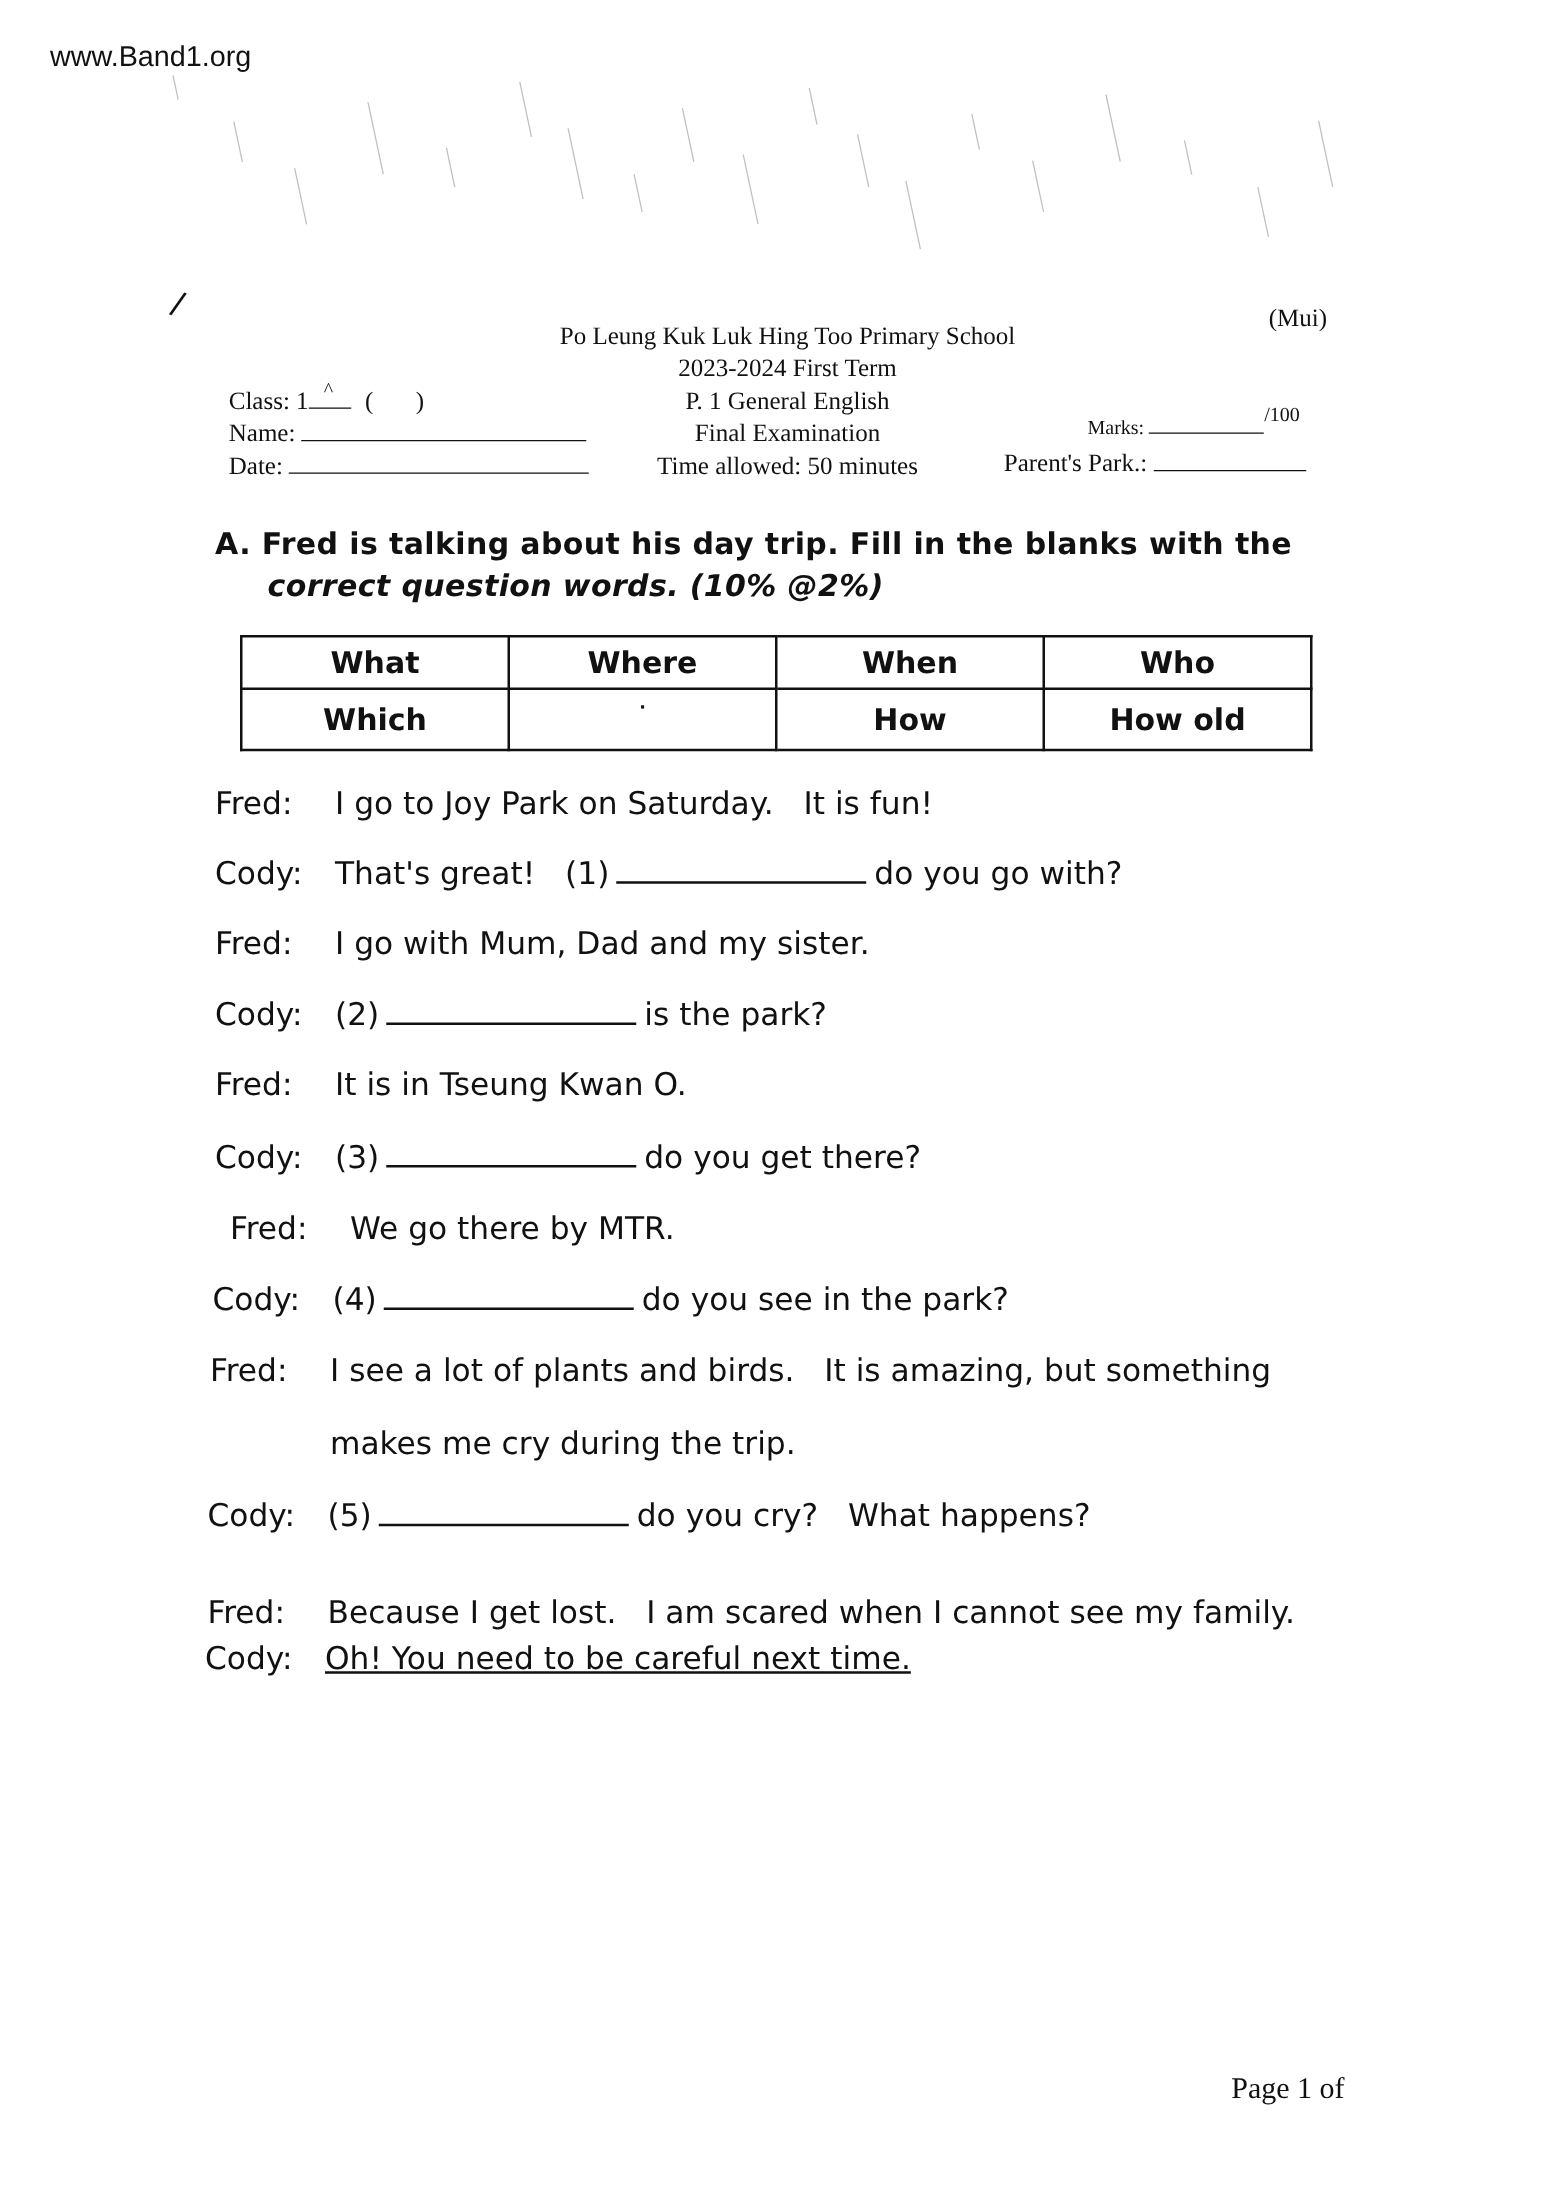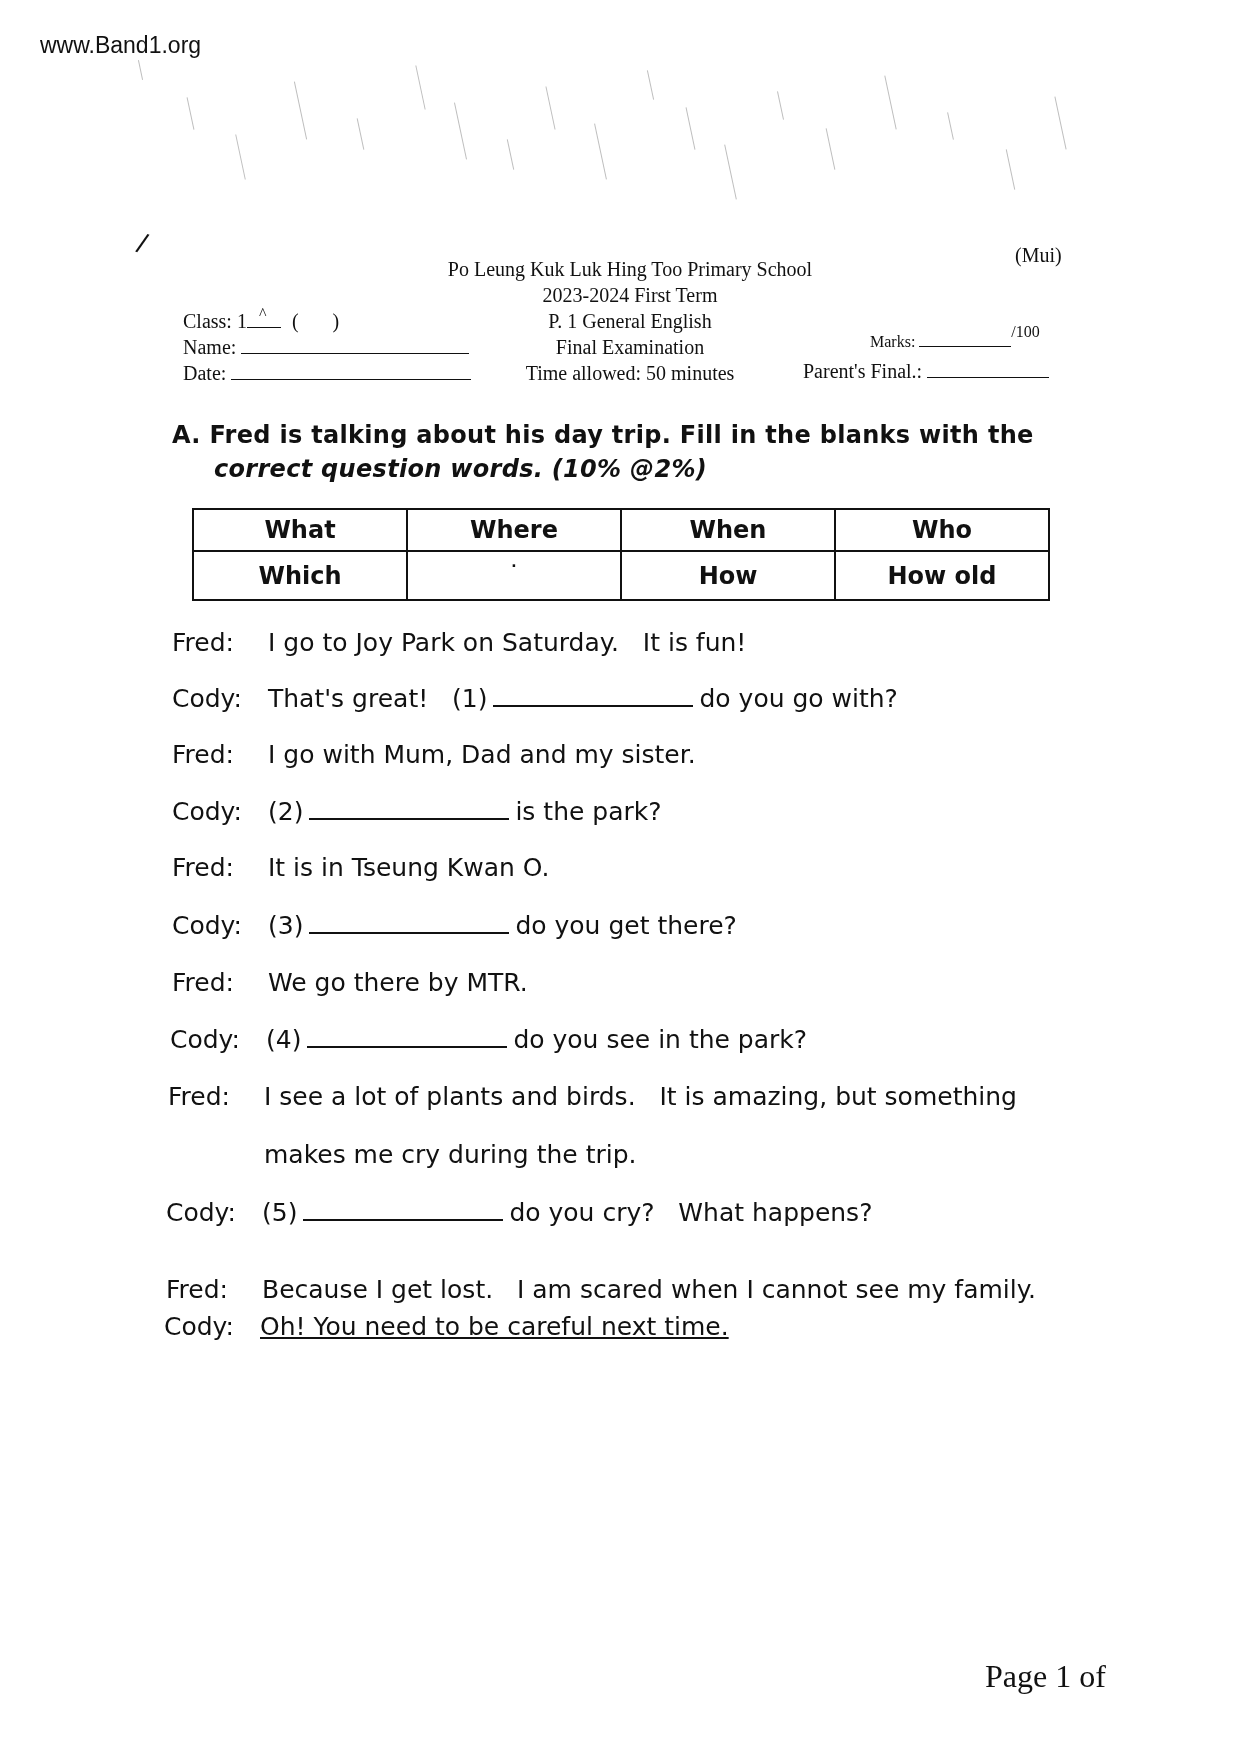--- a/index.html
+++ b/index.html
@@ -39,21 +39,21 @@
 
   #word-table { left: 192px; top: 508px; width: 858px; border-collapse: collapse; font-size: 24px; font-weight: bold; }
   #word-table td { border: 2px solid #111; height: 40px; text-align: center; width: 25%; }
   #word-table tr:first-child td { height: 38px; border-radius: 19px; }
 
   #dialogue { left: 172px; top: 628px; width: 930px; }
   .line { position: absolute; font-size: 25px; white-space: nowrap; }
   .speaker { display: inline-block; width: 96px; }
   .q-blank { display: inline-block; width: 200px; border-bottom: 2px solid #111; height: 18px; margin: 0 6px 0 6px; vertical-align: baseline; }
 
-  #page-footer { left: 985px; top: 1658px; font-size: 32px; }
+  #page-footer { left: 985px; top: 1658px; font-size: 24px; }
 </style>
 </head>
 <body>
 
 <div id="watermark" class="abs">www.Band1.org</div>
 
 <div id="scan-noise" class="abs">
     <div class="streak" style="left: 10px; top: 20px; height: 20px;"></div>
     <div class="streak" style="left: 60px; top: 57px; height: 33px;"></div>
     <div class="streak" style="left: 110px; top: 94px; height: 46px;"></div>
@@ -97,21 +97,21 @@
 <div id="date-row" class="abs serif field-row">
   <span>Date:</span>
   <span class="blank" style="width:240px;"></span>
 </div>
 
 <div id="marks-row" class="abs serif">
   <span>Marks:</span>
   <span class="blank" style="width:92px;"></span><span id="marks-total">/100</span>
 </div>
 <div id="parent-row" class="abs serif">
-  <span>Parent's Final.:</span>
+  <span>Parent's Park.:</span>
   <span class="blank" style="width:122px;"></span>
 </div>
 
 <div id="instruction" class="abs hand">
   <span>A. Fred is talking about his day trip. Fill in the blanks with the</span>
   <span class="indent">correct question words. (10% @2%)</span>
 </div>
 
 <table id="word-table" class="abs hand">
   <tbody>
@@ -130,21 +130,21 @@
 </tbody>
   </table>
 
 <div id="dialogue" class="abs hand">
     <div class="line" style="top: 0px; left: 0px;"><span class="speaker">Fred:</span><span style="white-space: pre;">I go to Joy Park on Saturday.   It is fun!</span></div>
     <div class="line" style="top: 56px; left: 0px;"><span class="speaker">Cody:</span><span style="white-space: pre;">That's great!   (1)</span><span class="q-blank"></span><span style="white-space: pre;">do you go with?</span></div>
     <div class="line" style="top: 112px; left: 0px;"><span class="speaker">Fred:</span><span style="white-space: pre;">I go with Mum, Dad and my sister.</span></div>
     <div class="line" style="top: 169px; left: 0px;"><span class="speaker">Cody:</span><span style="white-space: pre;">(2)</span><span class="q-blank"></span><span style="white-space: pre;">is the park?</span></div>
     <div class="line" style="top: 225px; left: 0px;"><span class="speaker">Fred:</span><span style="white-space: pre;">It is in Tseung Kwan O.</span></div>
     <div class="line" style="top: 283px; left: 0px;"><span class="speaker">Cody:</span><span style="white-space: pre;">(3)</span><span class="q-blank"></span><span style="white-space: pre;">do you get there?</span></div>
-    <div class="line" style="top: 340px; left: 0px;"><span class="speaker">Fred:</span><span style="white-space: pre;">We go there by MTR.</span></div>
+    <div class="line" style="top: 340px; left: 12px;"><span class="speaker">Fred:</span><span style="white-space: pre;">We go there by MTR.</span></div>
     <div class="line" style="top: 397px; left: -2px;"><span class="speaker">Cody:</span><span style="white-space: pre;">(4)</span><span class="q-blank"></span><span style="white-space: pre;">do you see in the park?</span></div>
     <div class="line" style="top: 454px; left: -4px;"><span class="speaker">Fred:</span><span style="white-space: pre;">I see a lot of plants and birds.   It is amazing, but something</span></div>
     <div class="line" style="top: 512px; left: 92px;"><span style="white-space: pre;">makes me cry during the trip.</span></div>
     <div class="line" style="top: 570px; left: -6px;"><span class="speaker">Cody:</span><span style="white-space: pre;">(5)</span><span class="q-blank"></span><span style="white-space: pre;">do you cry?   What happens?</span></div>
     <div class="line" style="top: 627px; left: -6px; margin-top: 20px;"><span class="speaker">Fred:</span><span style="white-space: pre;">Because I get lost.   I am scared when I cannot see my family.</span></div>
     <div class="line" style="top: 684px; left: -8px;"><span class="speaker">Cody:</span><span style="white-space: pre; text-decoration: underline;">Oh! You need to be careful next time.</span></div>
   </div>
 
 <div id="page-footer" class="abs serif">Page 1 of</div>
 

